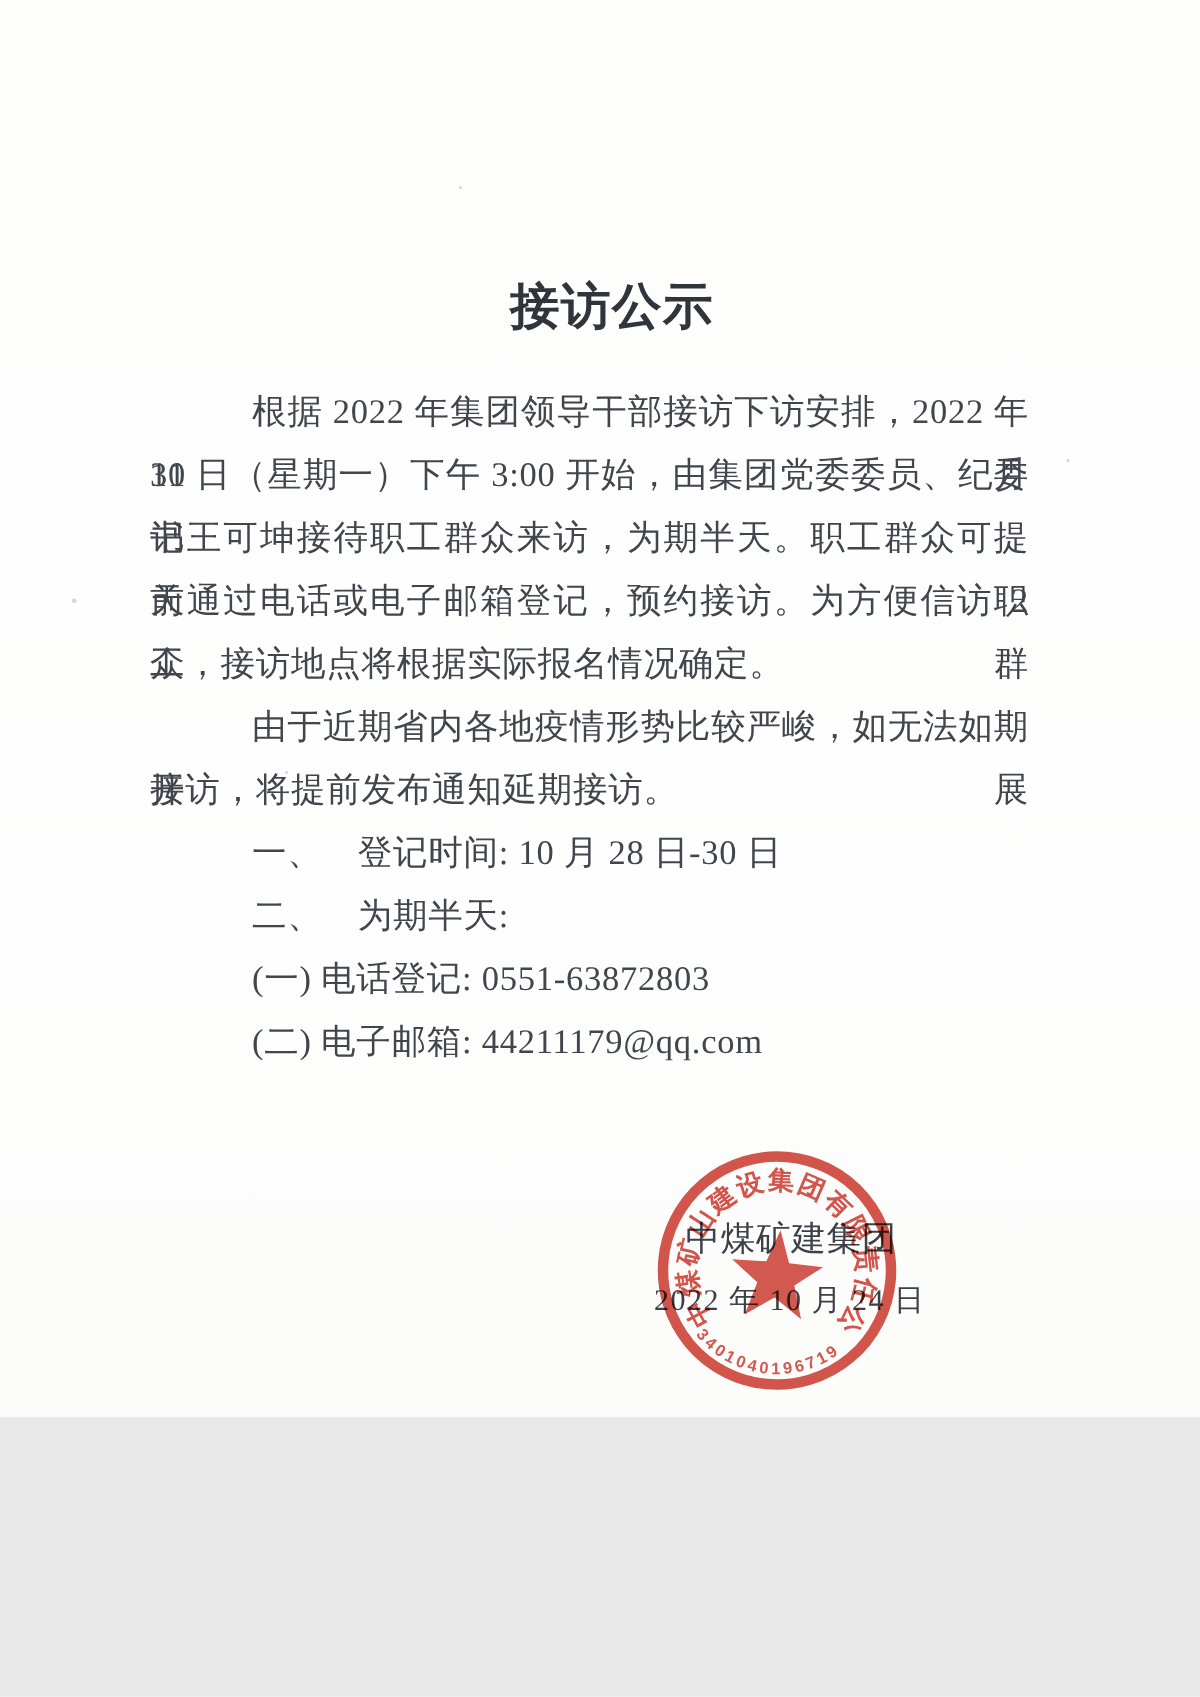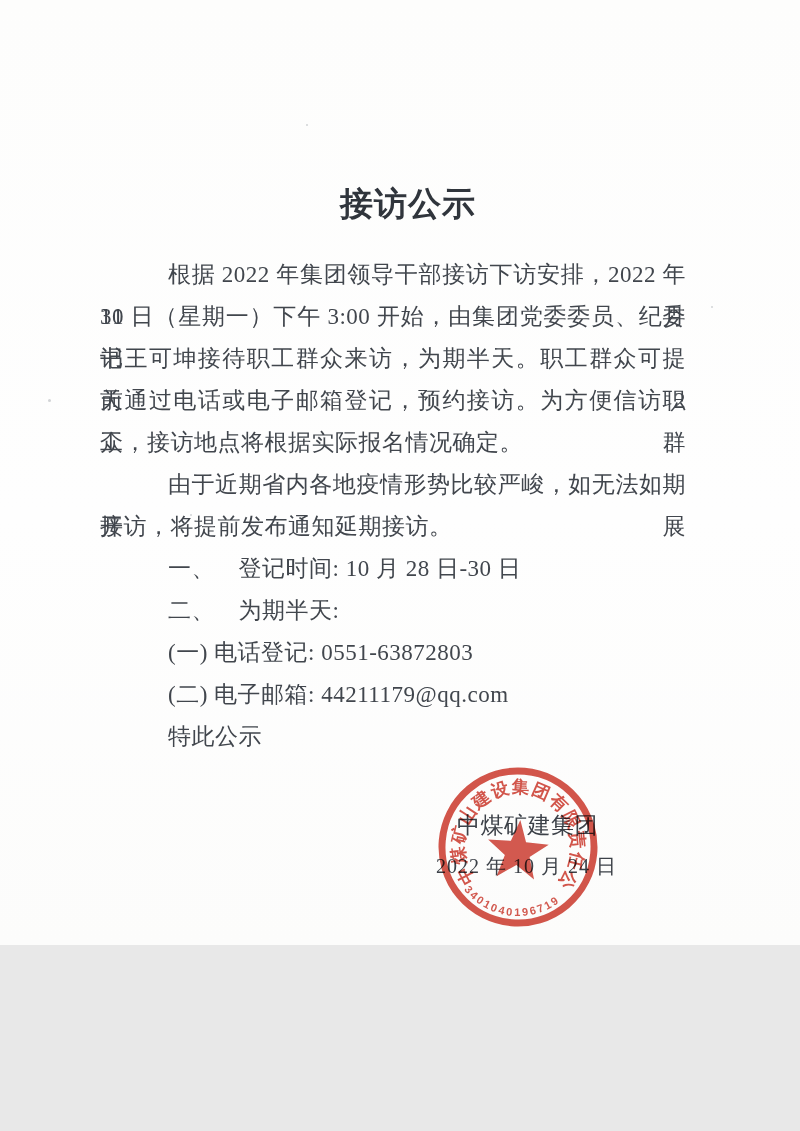--- a/index.html
+++ b/index.html
@@ -62,21 +62,20 @@
     <div class="line justify">31 日（星期一）下午 3:00 开始，由集团党委委员、纪委书</div>
     <div class="line justify">记王可坤接待职工群众来访，为期半天。职工群众可提前 2</div>
     <div class="line justify">天通过电话或电子邮箱登记，预约接访。为方便信访职工群</div>
     <div class="line">众，接访地点将根据实际报名情况确定。</div>
     <div class="line justify indent">由于近期省内各地疫情形势比较严峻，如无法如期开展</div>
     <div class="line">接访，将提前发布通知延期接访。</div>
     <div class="line indent">一、　登记时间: 10 月 28 日-30 日</div>
     <div class="line indent">二、　为期半天:</div>
     <div class="line indent">(一) 电话登记: 0551-63872803</div>
     <div class="line indent">(二) 电子邮箱: 44211179@qq.com</div>
-    <div class="line indent">特此公示</div>
   </div>
 
   <div class="sig-org">中煤矿建集团</div>
   <div class="sig-date">2022 年 10 月 24 日</div>
 
   <div class="seal">
     <svg viewBox="0 0 220 220" xmlns="http://www.w3.org/2000/svg">
       <defs>
         <path id="ringPath" d="M 71.9 148.1 A 54 54 0 1 1 148.1 148.1" fill="none"></path>
         <path id="serialPath" d="M 57.1 154.4 A 69 69 0 0 0 162.9 154.4" fill="none"></path>

